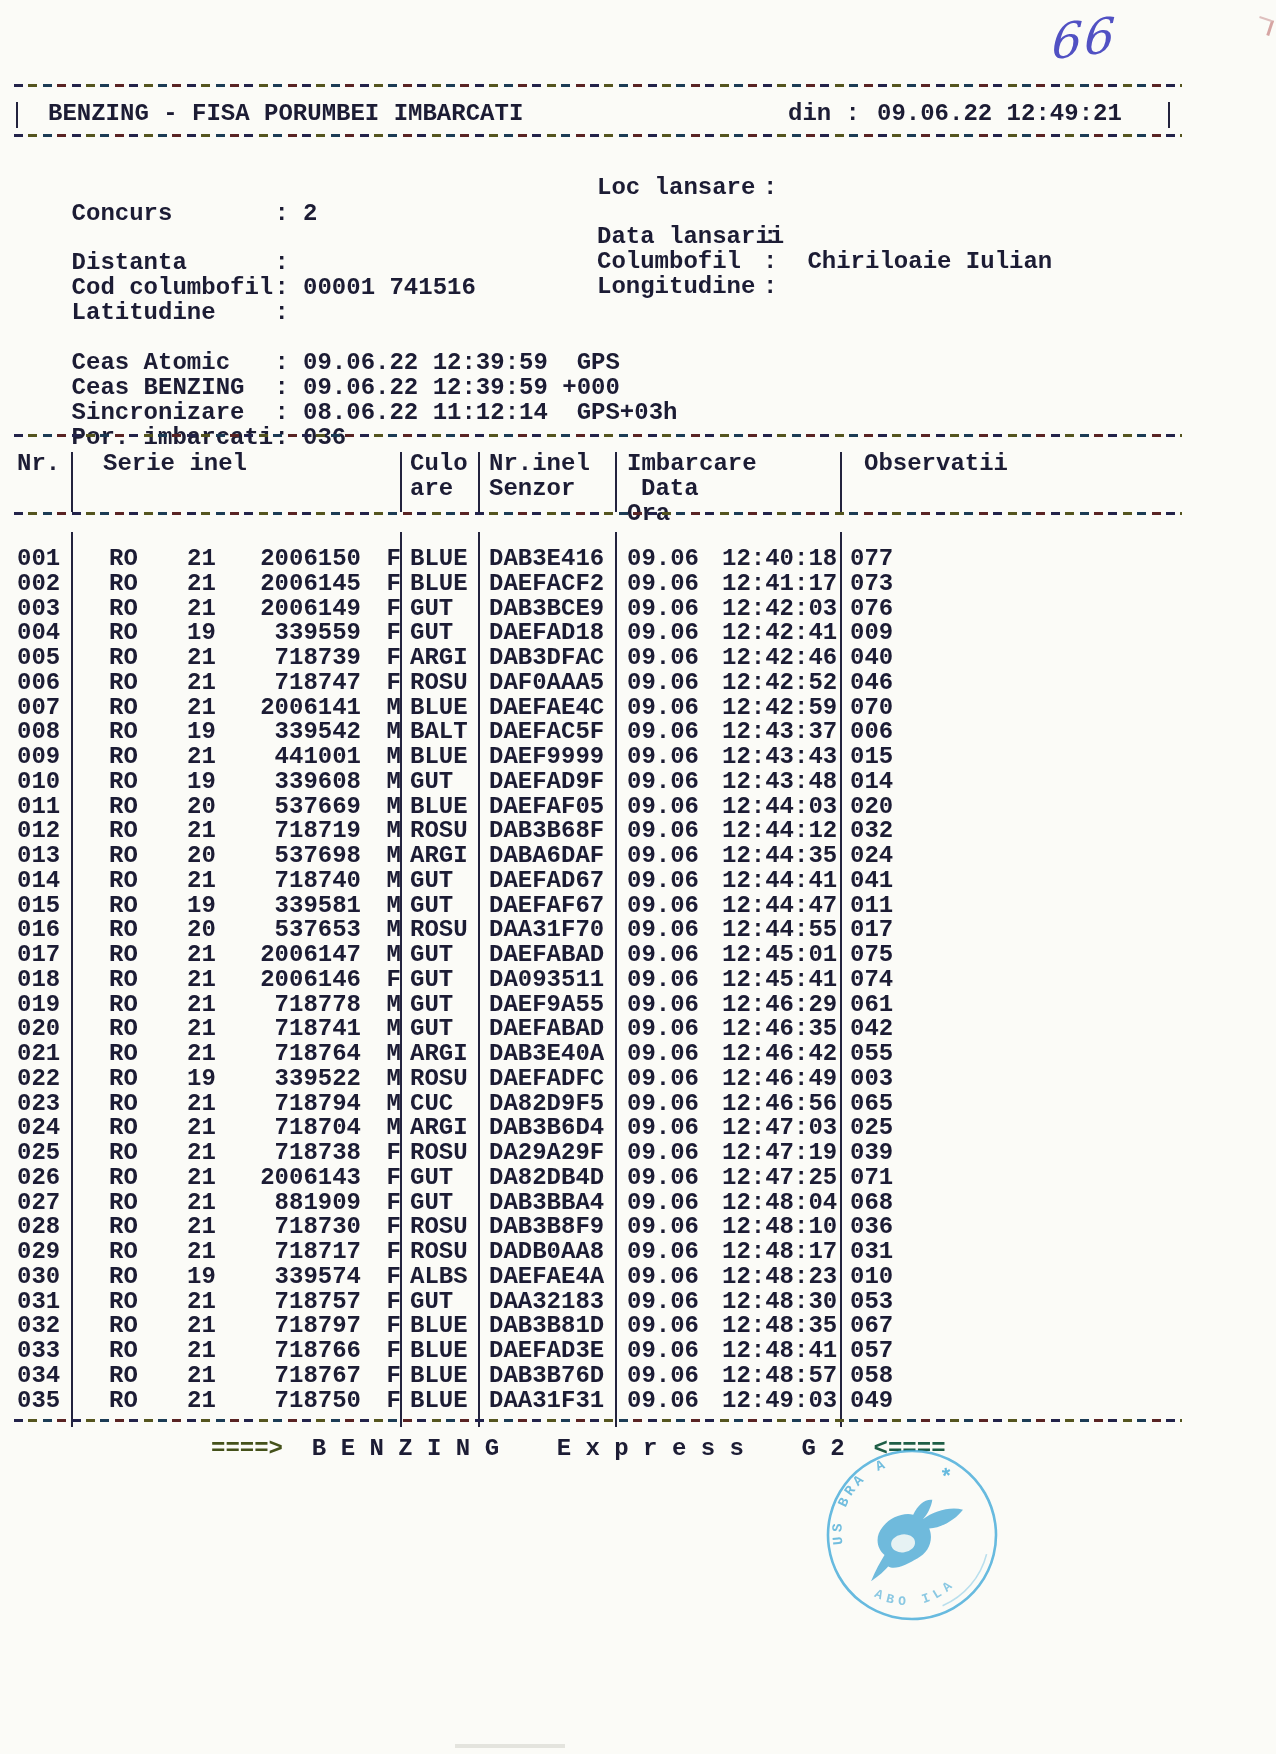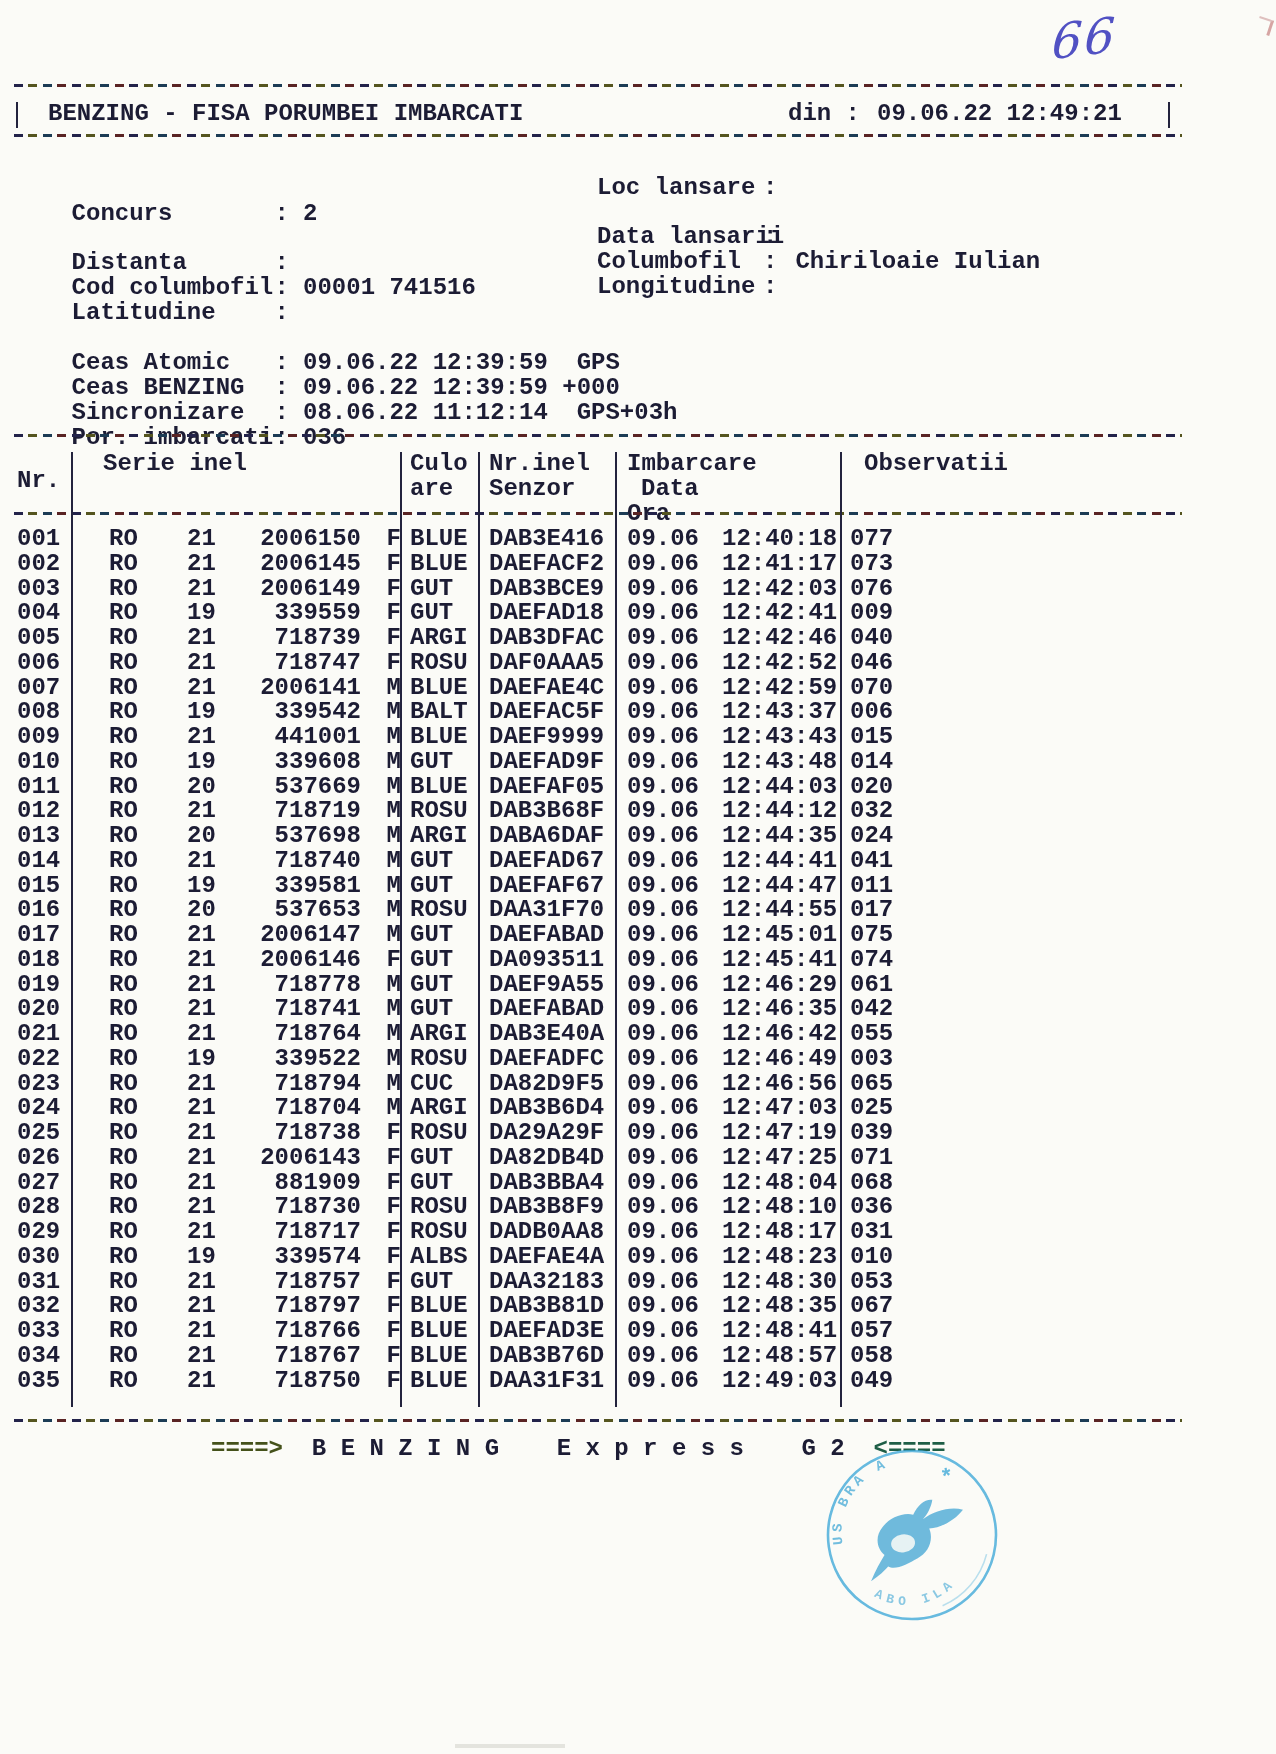--- a/index.html
+++ b/index.html
@@ -20,36 +20,36 @@
       #23234a 0 9px, transparent 9px 14.4px,
       #55551f 14.4px 23.4px, transparent 23.4px 28.8px,
       #1c3c55 28.8px 37.8px, transparent 37.8px 43.2px,
       #5a2424 43.2px 52.2px, transparent 52.2px 57.6px);
   }
   .vpipe{position:absolute;width:2px;background:#23233d;}
   .lbl{display:inline-block;width:203px;white-space:pre;}
   .val{margin-left:14px;white-space:pre;}
   .rblock{position:absolute;left:583px;top:0;white-space:pre;}
   .rlbl{display:inline-block;width:166px;white-space:pre;}
-  .rval{margin-left:18px;white-space:pre;}
+  .rval{margin-left:30px;white-space:pre;}
   
   .tgrid{display:grid;grid-template-columns:57px 329px 78px 137px 225px 330px;}
   .thead{position:absolute;left:14px;top:452px;}
   .thead .hc{height:60px;line-height:24.75px;}
   .hc + .hc{border-left:2px solid #23233d;}
   .hc span{display:block;white-space:pre;}
-  .hc .h-nr{padding-left:3px;margin-top:17px;}
+  .hc .h-nr{padding-left:3px;}
   .hc .h-serie{padding-left:30px;}
   .hc .h-culo{padding-left:8px;}
   .hc .h-senz{padding-left:9px;}
   .hc .h-imb{padding-left:10px;}
   .hc .h-obs{padding-left:22px;}
   .h-dataora{padding-left:10px;}
   .h-data{display:inline-block;width:95px;margin-left:14px;}
-  .tbody{position:absolute;left:14px;top:512px;}
+  .tbody{position:absolute;left:14px;top:532px;}
   .trow{height:24.75px;line-height:24.75px;}
   .trow.sp-top{height:15px;}
   .trow.sp-bot{height:14px;}
   .trow .c{white-space:pre;overflow:visible;}
   .trow .c + .c{border-left:2px solid #23233d;}
   .c-nr{padding-left:3px;}
   .c-serie{padding-left:36px;}
   .c-ro{display:inline-block;width:78px;}
   .c-yrnum{display:inline-flex;width:174px;justify-content:space-between;}
   .c-sex{display:inline-block;width:40px;text-align:right;}

